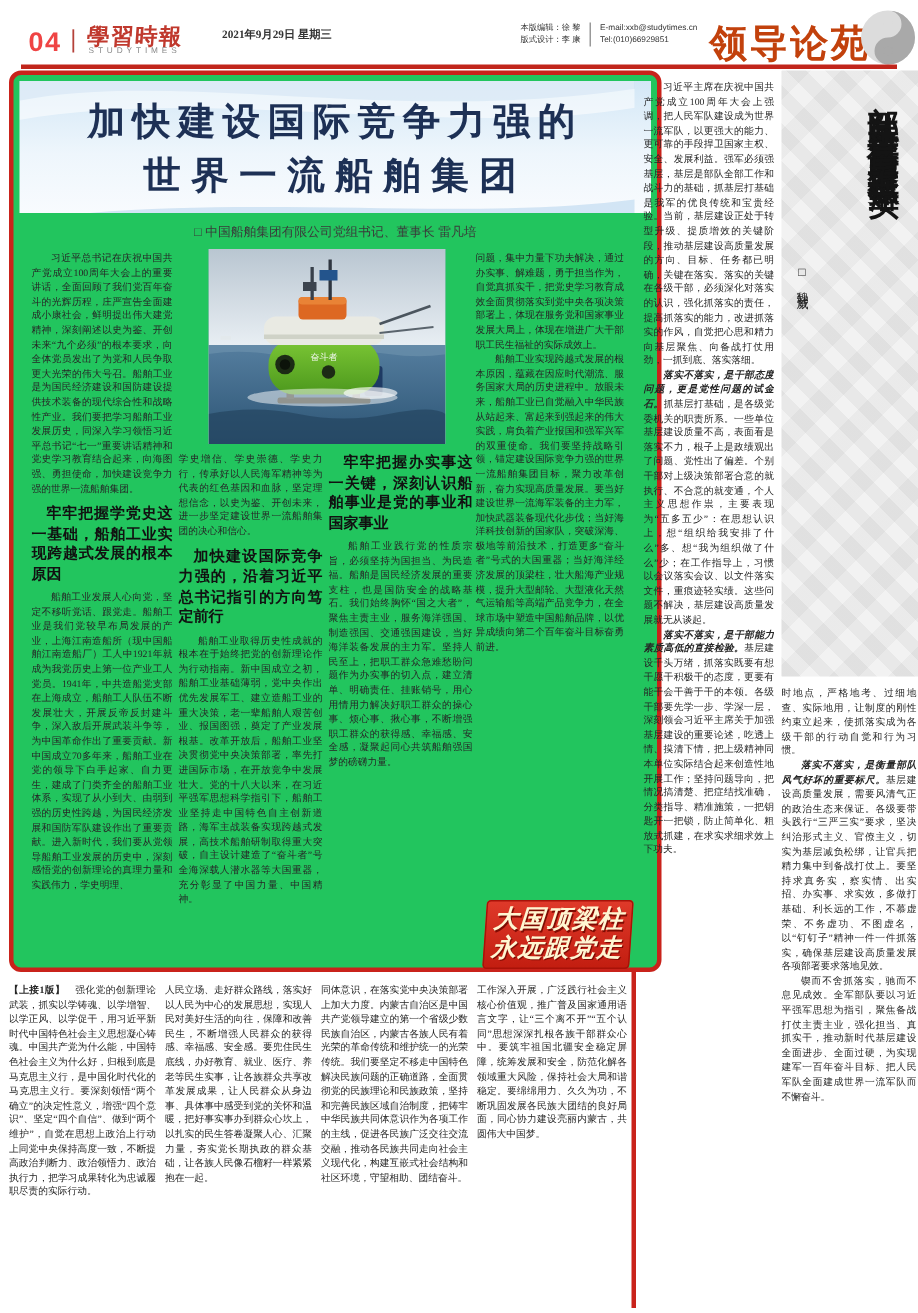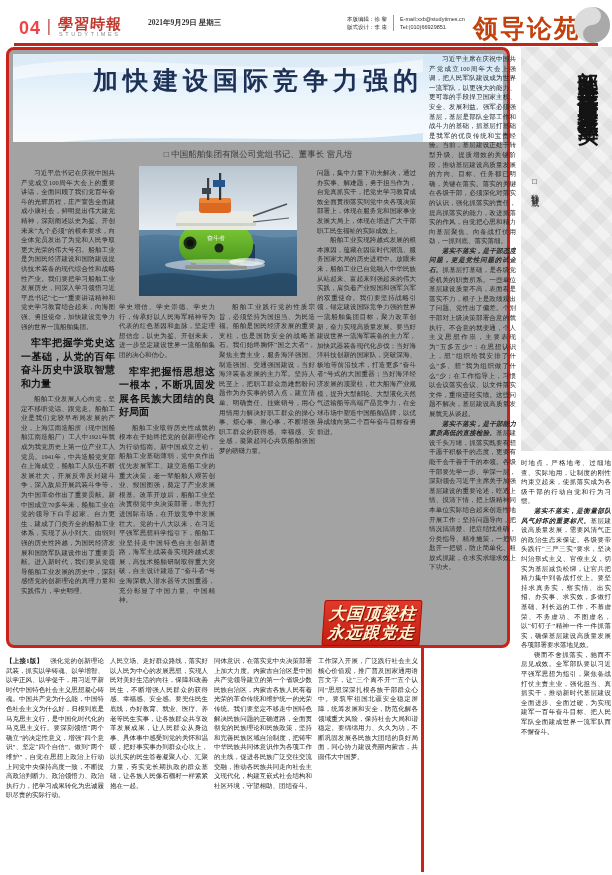--- a/index.html
+++ b/index.html
@@ -19,22 +19,22 @@
   .hdr-date { position:absolute; left:112px; top:18px; font-size:7.5px; font-weight:bold; color:#333;margin-left:36px; }
   .ed-box { position:absolute; left:347px; top:15px; display:flex; gap:6px; align-items:center; }
   .ed-col { font-size:5.5px; line-height:8px; color:#333; font-family:"Liberation Sans",sans-serif;}
   .ed-sep { width:1px; height:16px; background:#999; }
   .hdr-section { position:absolute; left:473px; top:12px; font-family:"Liberation Sans",sans-serif;
     font-size:25px; font-weight:900; color:#c2410c; letter-spacing:2px; }
   .hdr-logo { position:absolute; left:573px; top:6px; width:39px; height:38px; }
   .red-rule { position:absolute; left:14px; top:43px; width:584px; height:2.5px; background:#c1251b; }
 
   
-  .red-box { position:absolute; left:6px; top:47px; width:504px; height:601px;
-    border:3.5px solid #c9231b; border-radius:8px; background:#a3a3a3; }
+  .red-box { position:absolute; left:6px; top:47px; width:435px; height:601px;
+    border:3.5px solid #c9231b; border-radius:8px; background:#22c55e; }
   .banner { position:absolute; left:4px; top:4px; right:4px; height:88px; overflow:hidden;
     background:linear-gradient(180deg,#d3e7f6 0%,#eef6fc 55%,#f8fbfe 100%); }
   .banner svg { position:absolute; left:0; top:0; }
   .headline { position:absolute; left:0; right:0; text-align:center; font-weight:900;
     color:#1d3055; font-family:"Liberation Serif",serif; }
   .h-line1 { top:10px; font-size:25px; letter-spacing:5px; }
   .h-line2 { top:46px; font-size:25px; letter-spacing:7px; }
   .byline { position:absolute; left:0; right:0; top:99px; text-align:center; font-size:8.5px;
     color:#3a3a3a; font-family:"Liberation Sans",sans-serif; }
   .col { position:absolute; font-size:6.5px; line-height:9.6px; text-align:justify; color:#262626;
@@ -117,26 +117,27 @@
   </div>
 
   <div class="red-box">
     <div class="banner">
       <svg width="410" height="88" viewBox="0 0 410 88">
         <path d="M-20 18 C 90 -14, 250 34, 430 2 L 430 -10 L -20 -10 Z" fill="rgba(140,185,225,0.45)"></path>
         <path d="M-20 30 C 120 -2, 300 44, 430 14 L 430 -10 L -20 -10 Z" fill="rgba(255,255,255,0.55)"></path>
         <path d="M-20 96 C 140 70, 300 98, 430 76 L 430 100 L -20 100 Z" fill="rgba(173,208,236,0.5)"></path>
       </svg>
       <div class="headline h-line1">加快建设国际竞争力强的</div>
+      <div class="headline h-line2">世界一流船舶集团</div>
     </div>
     <div class="byline">□ 中国船舶集团有限公司党组书记、董事长  雷凡培</div>
 
     <div class="col box-col1">
       <p>习近平总书记在庆祝中国共产党成立100周年大会上的重要讲话，全面回顾了我们党百年奋斗的光辉历程，庄严宣告全面建成小康社会，鲜明提出伟大建党精神，深刻阐述以史为鉴、开创未来“九个必须”的根本要求，向全体党员发出了为党和人民争取更大光荣的伟大号召。船舶工业是为国民经济建设和国防建设提供技术装备的现代综合性和战略性产业。我们要把学习船舶工业发展历史，同深入学习领悟习近平总书记“七一”重要讲话精神和党史学习教育结合起来，向海图强、勇担使命，加快建设竞争力强的世界一流船舶集团。</p>
-      <div class="subhead">牢牢把握学党史这一基础，从党的百年奋斗历史中汲取智慧和力量</div>
+      <div class="subhead">牢牢把握学党史这一基础，船舶工业实现跨越式发展的根本原因</div>
       <p>船舶工业发展人心向党，坚定不移听党话、跟党走。船舶工业是我们党较早布局发展的产业，上海江南造船所（现中国船舶江南造船厂）工人中1921年就成为我党历史上第一位产业工人党员。1941年，中共造船党支部在上海成立，船舶工人队伍不断发展壮大，开展反帝反封建斗争，深入敌后开展武装斗争等，为中国革命作出了重要贡献。新中国成立70多年来，船舶工业在党的领导下白手起家、自力更生，建成了门类齐全的船舶工业体系，实现了从小到大、由弱到强的历史性跨越，为国民经济发展和国防军队建设作出了重要贡献。进入新时代，我们要从党领导船舶工业发展的历史中，深刻感悟党的创新理论的真理力量和实践伟力，学史明理、</p>
     </div>
 
     <div class="photo">
       <svg width="158" height="130" viewBox="0 0 158 130">
         <defs>
           <linearGradient id="sky" x1="0" y1="0" x2="0" y2="1">
             <stop offset="0" stop-color="#b9c6d1"></stop>
               <stop offset="1" stop-color="#e8eef3"></stop>
           </linearGradient>
@@ -179,25 +180,26 @@
         <line x1="114" y1="50" x2="148" y2="38" stroke="#4b555e" stroke-width="1.8"></line>
         <line x1="114" y1="56" x2="150" y2="52" stroke="#5a646d" stroke-width="1.2"></line>
 
         <ellipse cx="76" cy="99" rx="50" ry="6" fill="#ffffff" opacity="0.5"></ellipse>
         <ellipse cx="108" cy="96" rx="18" ry="4" fill="#ffffff" opacity="0.65"></ellipse>
       </svg>
     </div>
 
     <div class="col box-col2">
       <span>学史增信、学史崇德、学史力行，传承好以人民海军精神等为代表的红色基因和血脉，坚定理想信念，以史为鉴、开创未来，进一步坚定建设世界一流船舶集团的决心和信心。</span>
-      <div class="subhead">牢牢把握悟思想这一根本，不断巩固发展各民族大团结的良好局面</div>
+      <div class="subhead">加快建设国际竞争力强的，沿着习近平总书记指引的方向笃定前行</div>
       <p>船舶工业取得历史性成就的根本在于始终把党的创新理论作为行动指南。新中国成立之初，船舶工业基础薄弱，党中央作出优先发展军工、建立造船工业的重大决策，老一辈船舶人艰苦创业、报国图强，奠定了产业发展根基。改革开放后，船舶工业坚决贯彻党中央决策部署，率先打进国际市场，在开放竞争中发展壮大。党的十八大以来，在习近平强军思想科学指引下，船舶工业坚持走中国特色自主创新道路，海军主战装备实现跨越式发展，高技术船舶研制取得重大突破，自主设计建造了“奋斗者”号全海深载人潜水器等大国重器，充分彰显了中国力量、中国精神。</p>
     </div>
 
     <div class="col box-col3">
+      <div class="subhead" style="margin-top:0">牢牢把握办实事这一关键，深刻认识船舶事业是党的事业和国家事业</div>
       <p>船舶工业践行党的性质宗旨，必须坚持为国担当、为民造福。船舶是国民经济发展的重要支柱，也是国防安全的战略基石。我们始终胸怀“国之大者”，聚焦主责主业，服务海洋强国、制造强国、交通强国建设，当好海洋装备发展的主力军。坚持人民至上，把职工群众急难愁盼问题作为办实事的切入点，建立清单、明确责任、挂账销号，用心用情用力解决好职工群众的操心事、烦心事、揪心事，不断增强职工群众的获得感、幸福感、安全感，凝聚起同心共筑船舶强国梦的磅礴力量。</p>
     </div>
 
     <div class="col box-col4">
       <span>问题，集中力量下功夫解决，通过办实事、解难题，勇于担当作为，自觉真抓实干，把党史学习教育成效全面贯彻落实到党中央各项决策部署上，体现在服务党和国家事业发展大局上，体现在增进广大干部职工民生福祉的实际成效上。</span>
       <p>船舶工业实现跨越式发展的根本原因，蕴藏在因应时代潮流、服务国家大局的历史进程中。放眼未来，船舶工业已自觉融入中华民族从站起来、富起来到强起来的伟大实践，肩负着产业报国和强军兴军的双重使命。我们要坚持战略引领，锚定建设国际竞争力强的世界一流船舶集团目标，聚力改革创新，奋力实现高质量发展。要当好建设世界一流海军装备的主力军，加快武器装备现代化步伐；当好海洋科技创新的国家队，突破深海、极地等前沿技术，打造更多“奋斗者”号式的大国重器；当好海洋经济发展的顶梁柱，壮大船海产业规模，提升大型邮轮、大型液化天然气运输船等高端产品竞争力，在全球市场中塑造中国船舶品牌，以优异成绩向第二个百年奋斗目标奋勇前进。</p>
     </div>
 
     <div class="badge">
       <span>大国顶梁柱</span>

